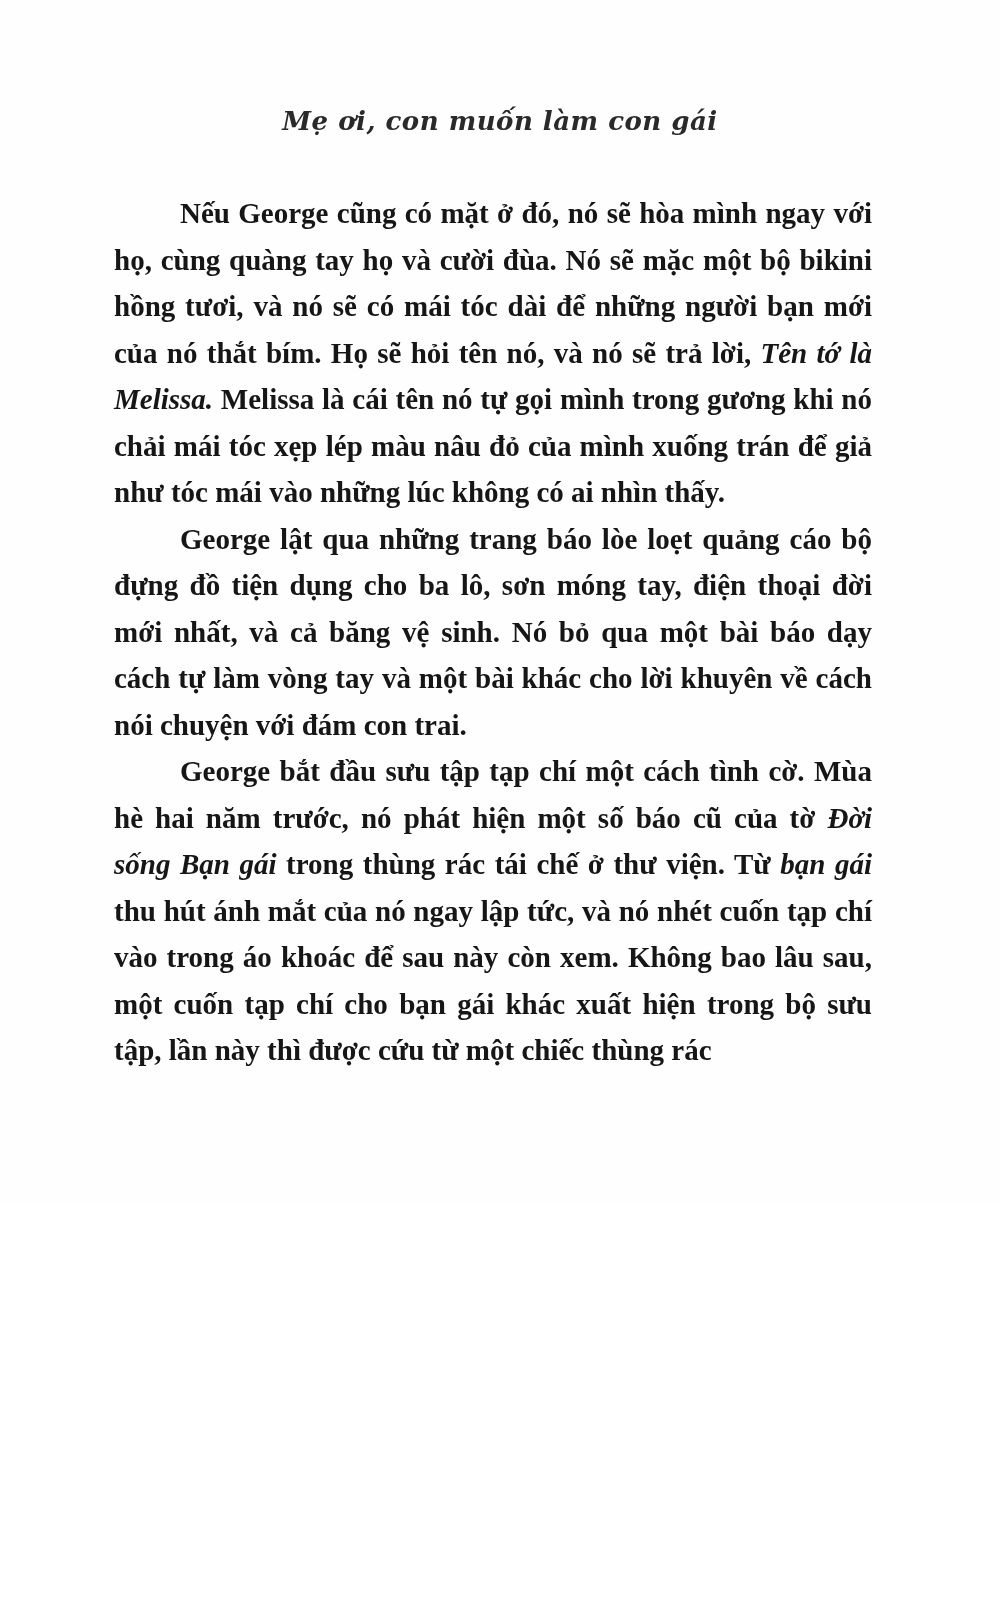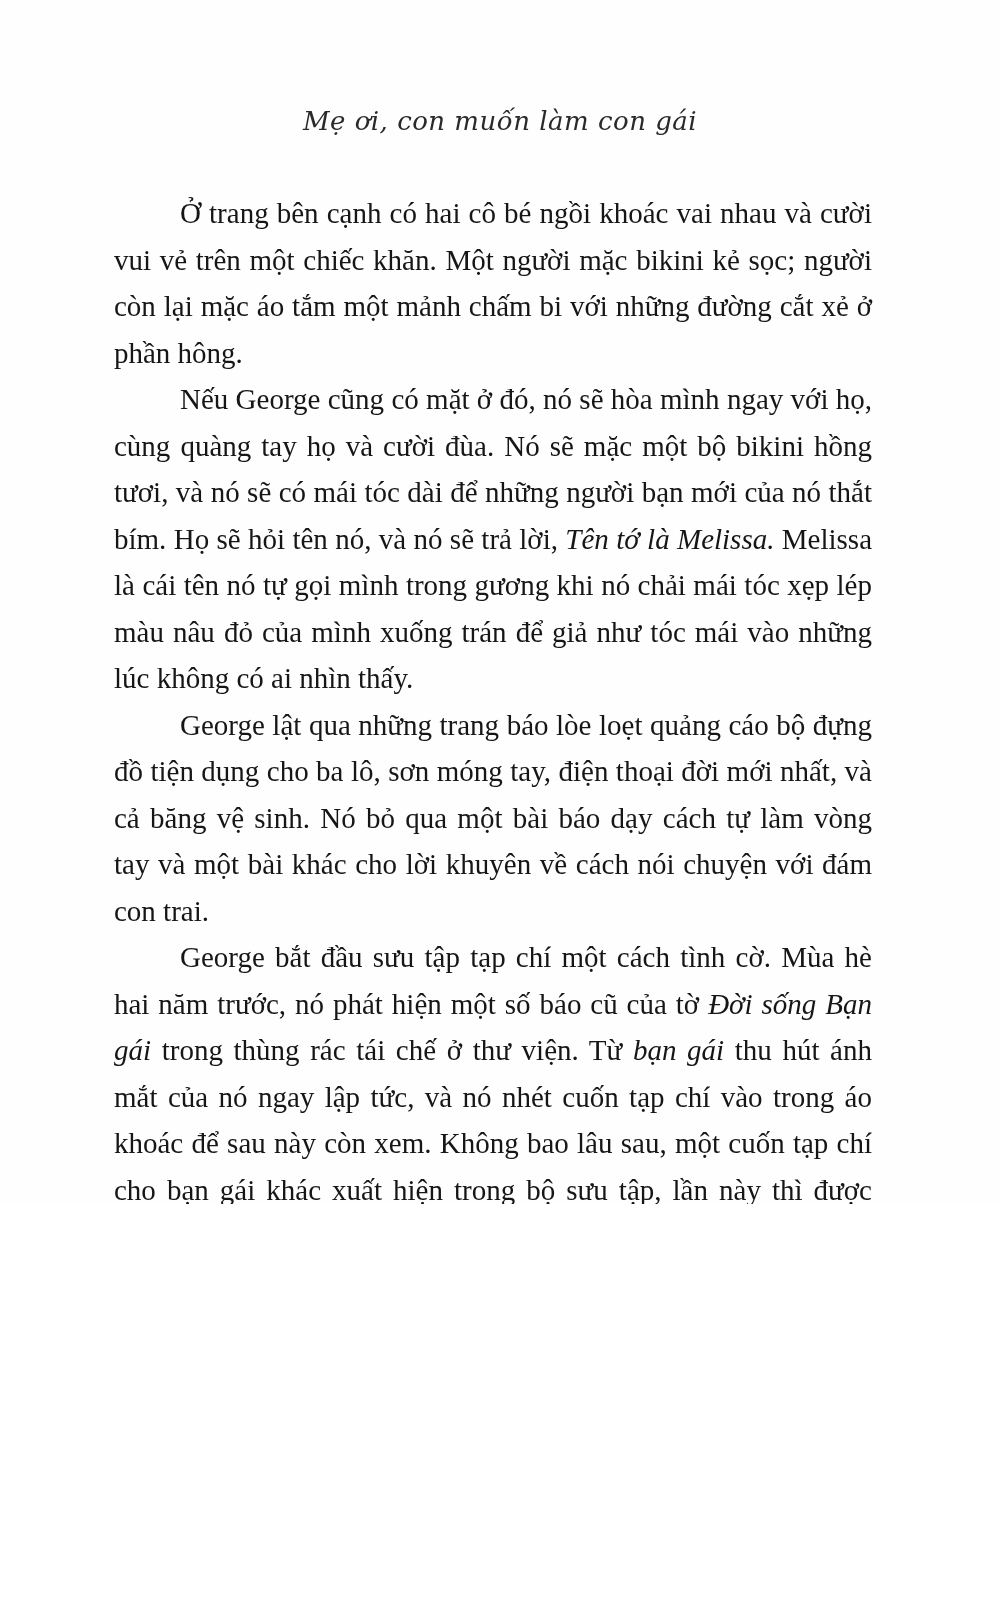--- a/index.html
+++ b/index.html
@@ -5,20 +5,21 @@
   * { margin: 0; padding: 0; box-sizing: border-box; }
   html, body { background: #ffffff; }
   .page {
     position: relative;
     width: 1000px;
     height: 1204px;
     background: #fefefef9;
     font-family: "Liberation Serif", serif;
     color: #1b1b1b;
     overflow: hidden;
+    font-weight: bold;
   }
   .running-header {
     position: absolute;
     top: 106px;
     left: 0;
     width: 100%;
     text-align: center;
     font-family: "DejaVu Serif", serif;
     font-style: italic;
     font-size: 26px;
@@ -48,20 +49,19 @@
     color: #161616;
   }
 </style>
 </head>
 <body>
 
 <div class="page">
   <div class="running-header">Mẹ ơi, con muốn làm con gái</div>
 
   <div class="body-text" id="body-text">
-      <p class="para indent"><span>Ở trang bên cạnh có hai cô bé ngồi khoác vai nhau và cười vui vẻ trên một chiếc khăn. Một người mặc bikini kẻ sọc; người còn lại mặc áo tắm một mảnh chấm bi với những đường cắt xẻ ở phần hông.</span></p>
       <p class="para indent"><span>Nếu George cũng có mặt ở đó, nó sẽ hòa mình ngay với họ, cùng quàng tay họ và cười đùa. Nó sẽ mặc một bộ bikini hồng tươi, và nó sẽ có mái tóc dài để những người bạn mới của nó thắt bím. Họ sẽ hỏi tên nó, và nó sẽ trả lời, </span><em>Tên tớ là Melissa.</em><span> Melissa là cái tên nó tự gọi mình trong gương khi nó chải mái tóc xẹp lép màu nâu đỏ của mình xuống trán để giả như tóc mái vào những lúc không có ai nhìn thấy.</span></p>
       <p class="para indent"><span>George lật qua những trang báo lòe loẹt quảng cáo bộ đựng đồ tiện dụng cho ba lô, sơn móng tay, điện thoại đời mới nhất, và cả băng vệ sinh. Nó bỏ qua một bài báo dạy cách tự làm vòng tay và một bài khác cho lời khuyên về cách nói chuyện với đám con trai.</span></p>
       <p class="para indent"><span>George bắt đầu sưu tập tạp chí một cách tình cờ. Mùa hè hai năm trước, nó phát hiện một số báo cũ của tờ </span><em>Đời sống Bạn gái</em><span> trong thùng rác tái chế ở thư viện. Từ </span><em>bạn gái</em><span> thu hút ánh mắt của nó ngay lập tức, và nó nhét cuốn tạp chí vào trong áo khoác để sau này còn xem. Không bao lâu sau, một cuốn tạp chí cho bạn gái khác xuất hiện trong bộ sưu tập, lần này thì được cứu từ một chiếc thùng rác</span></p>
     </div>
 
   <div class="page-number">11</div>
 </div>
 
 </body></html>

